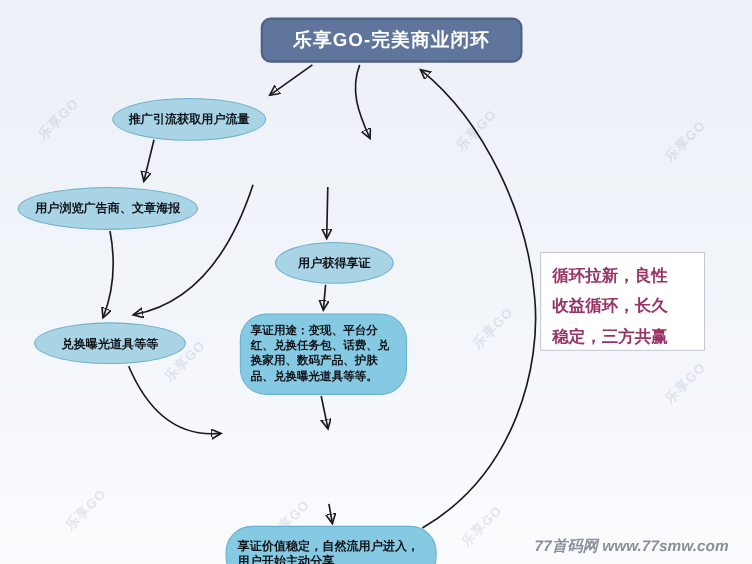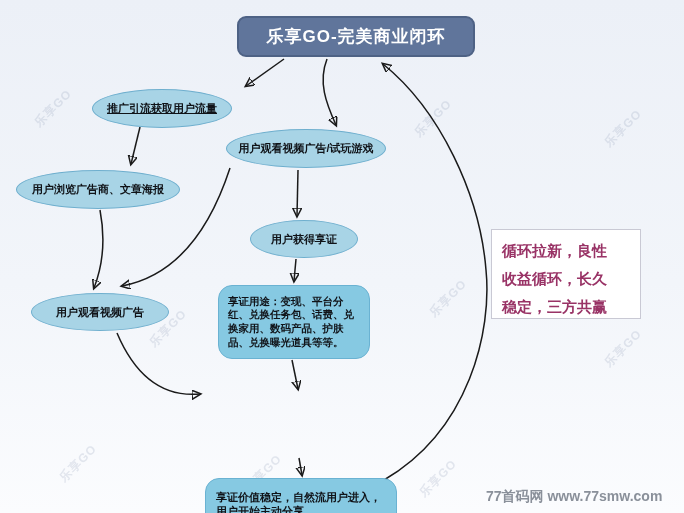--- a/index.html
+++ b/index.html
@@ -35,40 +35,40 @@
     box-sizing:border-box;
   }
   .ellipse{
     border-radius:50%;
     background:#a8d4e6;
     border:1px solid #6fafce;
     font-size:11px;
     padding:2px 8px;
   }
   .rbox{
-    border-radius:14px;
+    border-radius:24px;
     background:#86c9e2;
     border:1px solid #6ab2d2;
     font-size:11px;
     line-height:1.3;
     text-align:left;
     padding:7px 10px;
     word-break:break-all;
   }
   #title-box{
     left:237px;top:16px;width:238px;height:41px;
     background:#60759b;
     border:2px solid #4e6285;
     border-radius:9px;
     color:#ffffff;
     font-size:17px;
     letter-spacing:1px;
     text-align:center;
   }
-  #node-promo{left:92px;top:89px;width:140px;height:39px;text-decoration:underline;}
+  #node-promo{left:102px;top:89px;width:140px;height:39px;}
   #node-watch{left:226px;top:129px;width:160px;height:39px;}
   #node-browse{left:16px;top:170px;width:164px;height:39px;}
   #node-get-cert{left:250px;top:220px;width:108px;height:38px;}
   #node-company-income{left:31px;top:293px;width:138px;height:38px;}
   #node-cert-usage{left:218px;top:285px;width:152px;height:74px;font-size:10.5px;line-height:1.3;padding:5px 9px;}
   #node-market-support{left:207px;top:393px;width:194px;height:62px;}
   #node-stable-value{left:205px;top:478px;width:192px;height:52px;}
   #note-box{
     position:absolute;z-index:3;
     left:491px;top:229px;width:150px;height:90px;
@@ -82,20 +82,21 @@
     line-height:28px;
     word-break:break-all;
   }
   #footer-watermark{
     position:absolute;z-index:4;
     left:486px;top:488px;
     color:#8a909a;
     font-weight:bold;
     font-size:14px;
     white-space:nowrap;
+    font-style:italic;
   }
 </style>
 </head>
 <body>
 
 <div id="stage">
 
   <div class="wm" style="left:30px;top:100px;">乐享GO</div>
   <div class="wm" style="left:410px;top:110px;">乐享GO</div>
   <div class="wm" style="left:600px;top:120px;">乐享GO</div>
@@ -121,24 +122,23 @@
     <path d="M 298,170 L 297,216" marker-end="url(#ah)"></path>
     <path d="M 296,259 L 294,281" marker-end="url(#ah)"></path>
     <path d="M 292,360 L 298,389" marker-end="url(#ah)"></path>
     <path d="M 117,333 Q 145,399 200,394" marker-end="url(#ah)"></path>
     <path d="M 299,458 L 302,475" marker-end="url(#ah)"></path>
   </svg>
 
   <div class="node" id="title-box">乐享GO-完美商业闭环</div>
 
   <div class="node ellipse" id="node-promo">推广引流获取用户流量</div>
-  <div class="node ellipse" id="node-watch">用户观看视频广告/试玩游戏</div>
   <div class="node ellipse" id="node-get-cert">用户获得享证</div>
   <div class="node ellipse" id="node-browse">用户浏览广告商、文章海报</div>
-  <div class="node ellipse" id="node-company-income">用户观看视频广告</div>
+  <div class="node ellipse" id="node-company-income">兑换曝光道具等等</div>
 
   <div class="node rbox" id="node-cert-usage">享证用途：变现、平台分红、兑换任务包、话费、兑换家用、数码产品、护肤品、兑换曝光道具等等。</div>
   <div class="node rbox" id="node-stable-value">享证价值稳定，自然流用户进入，用户开始主动分享</div>
 
   <div id="note-box">循环拉新，良性收益循环，长久稳定，三方共赢</div>
 
   <div id="footer-watermark">77首码网  www.77smw.com</div>
 
 </div>
 

